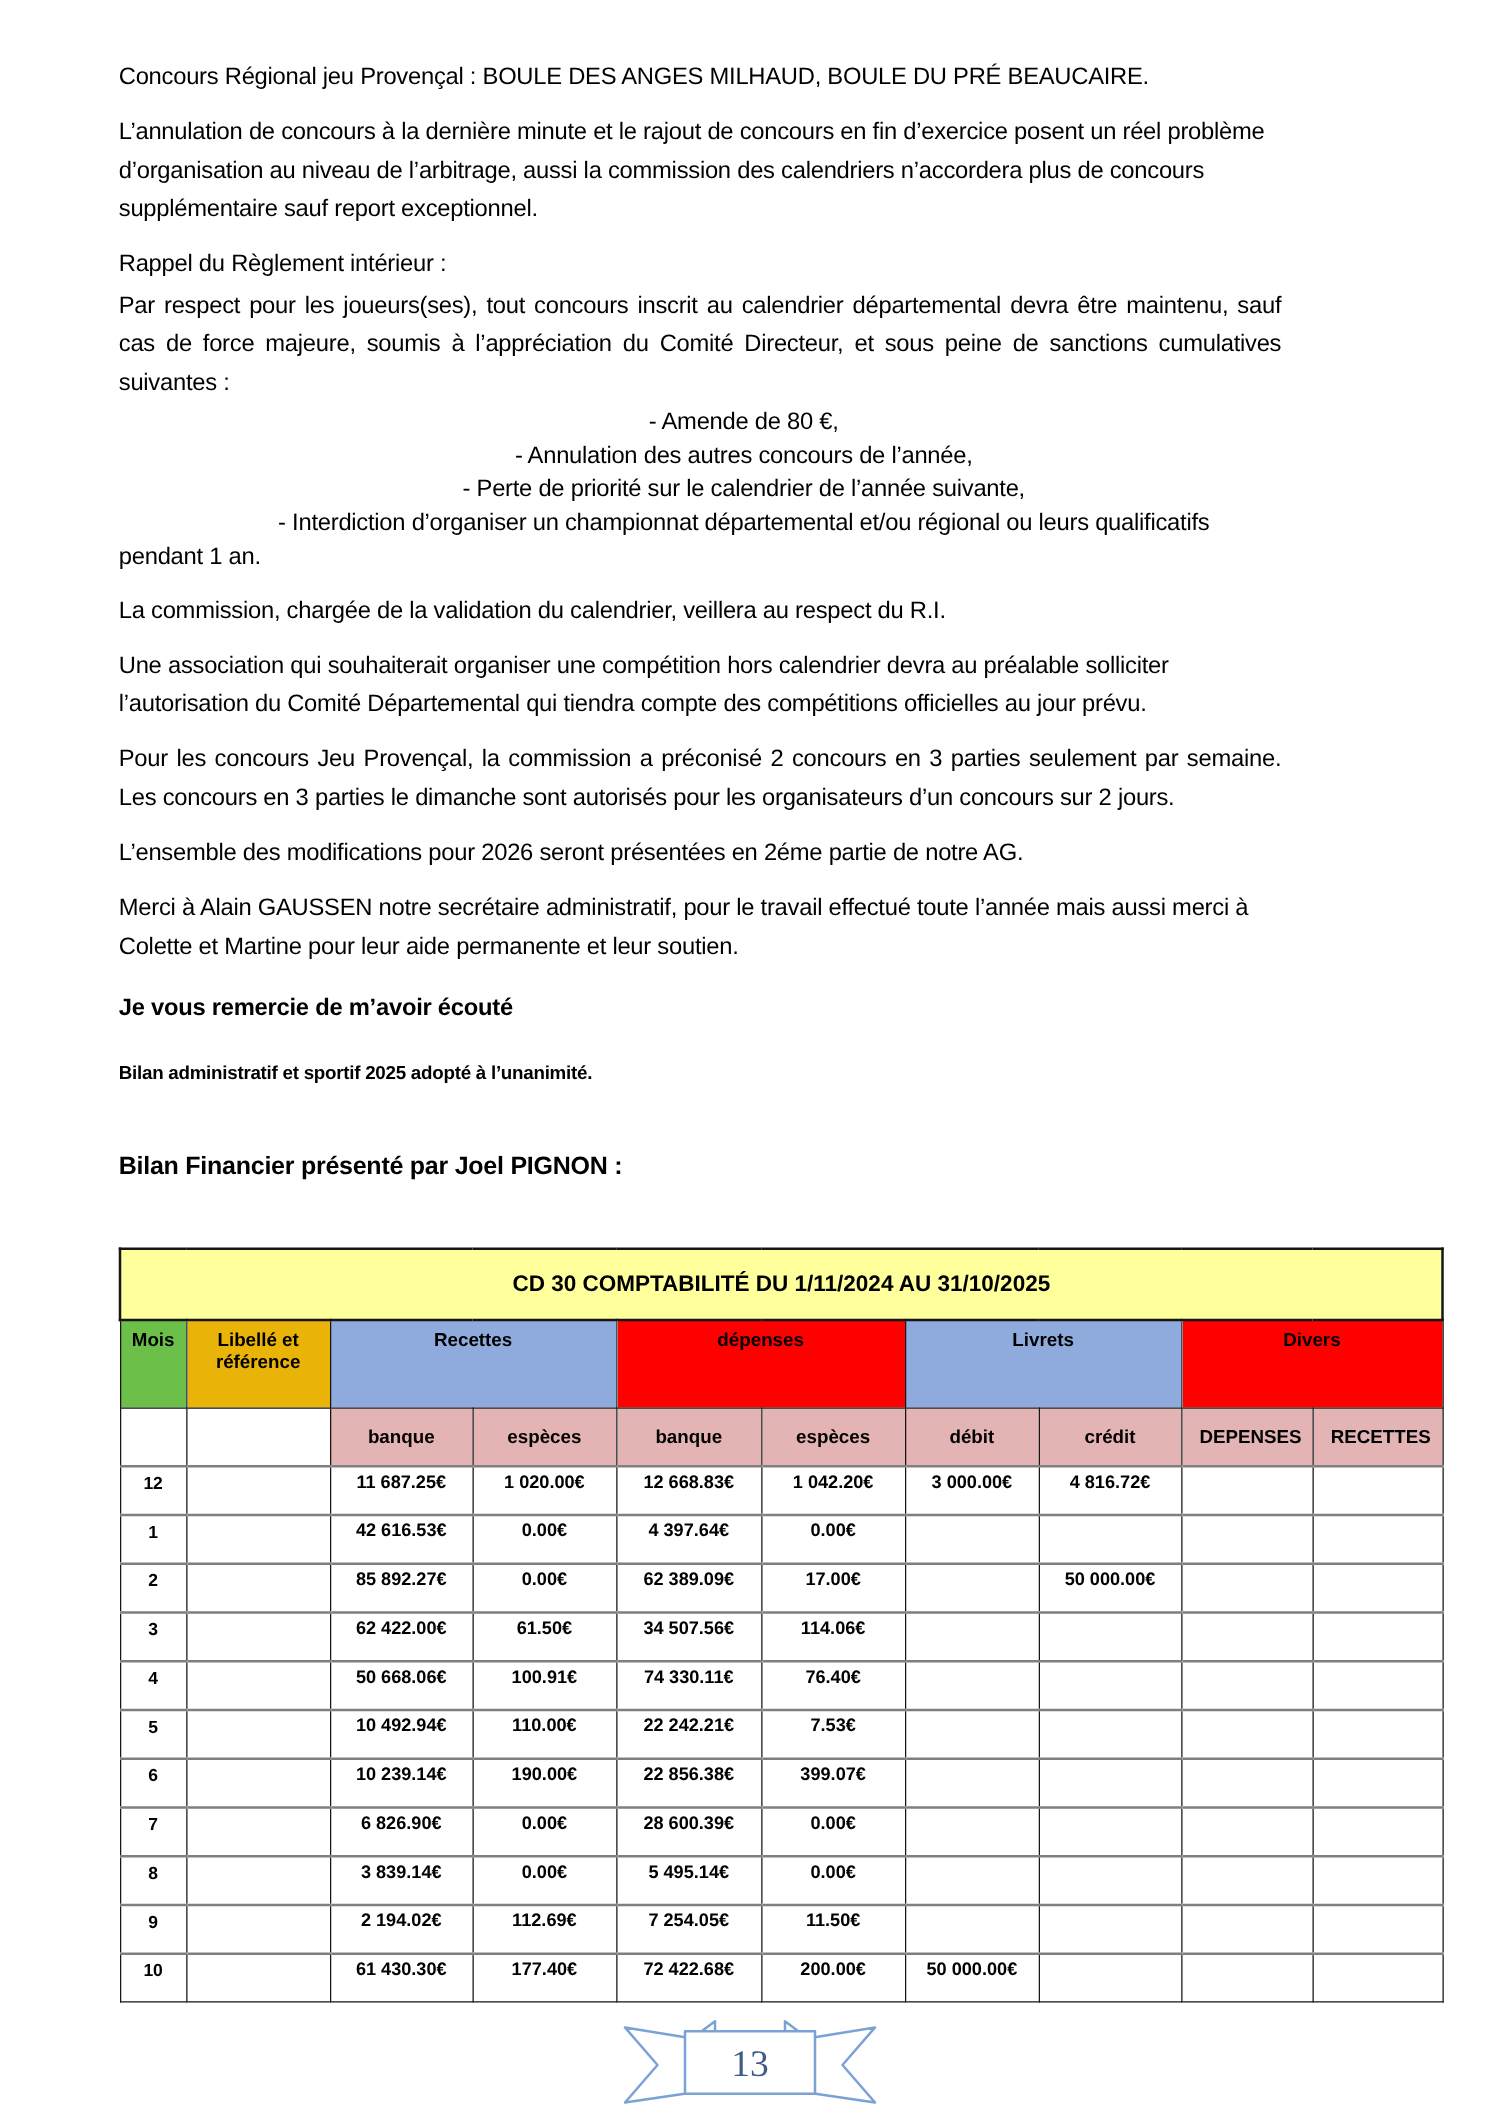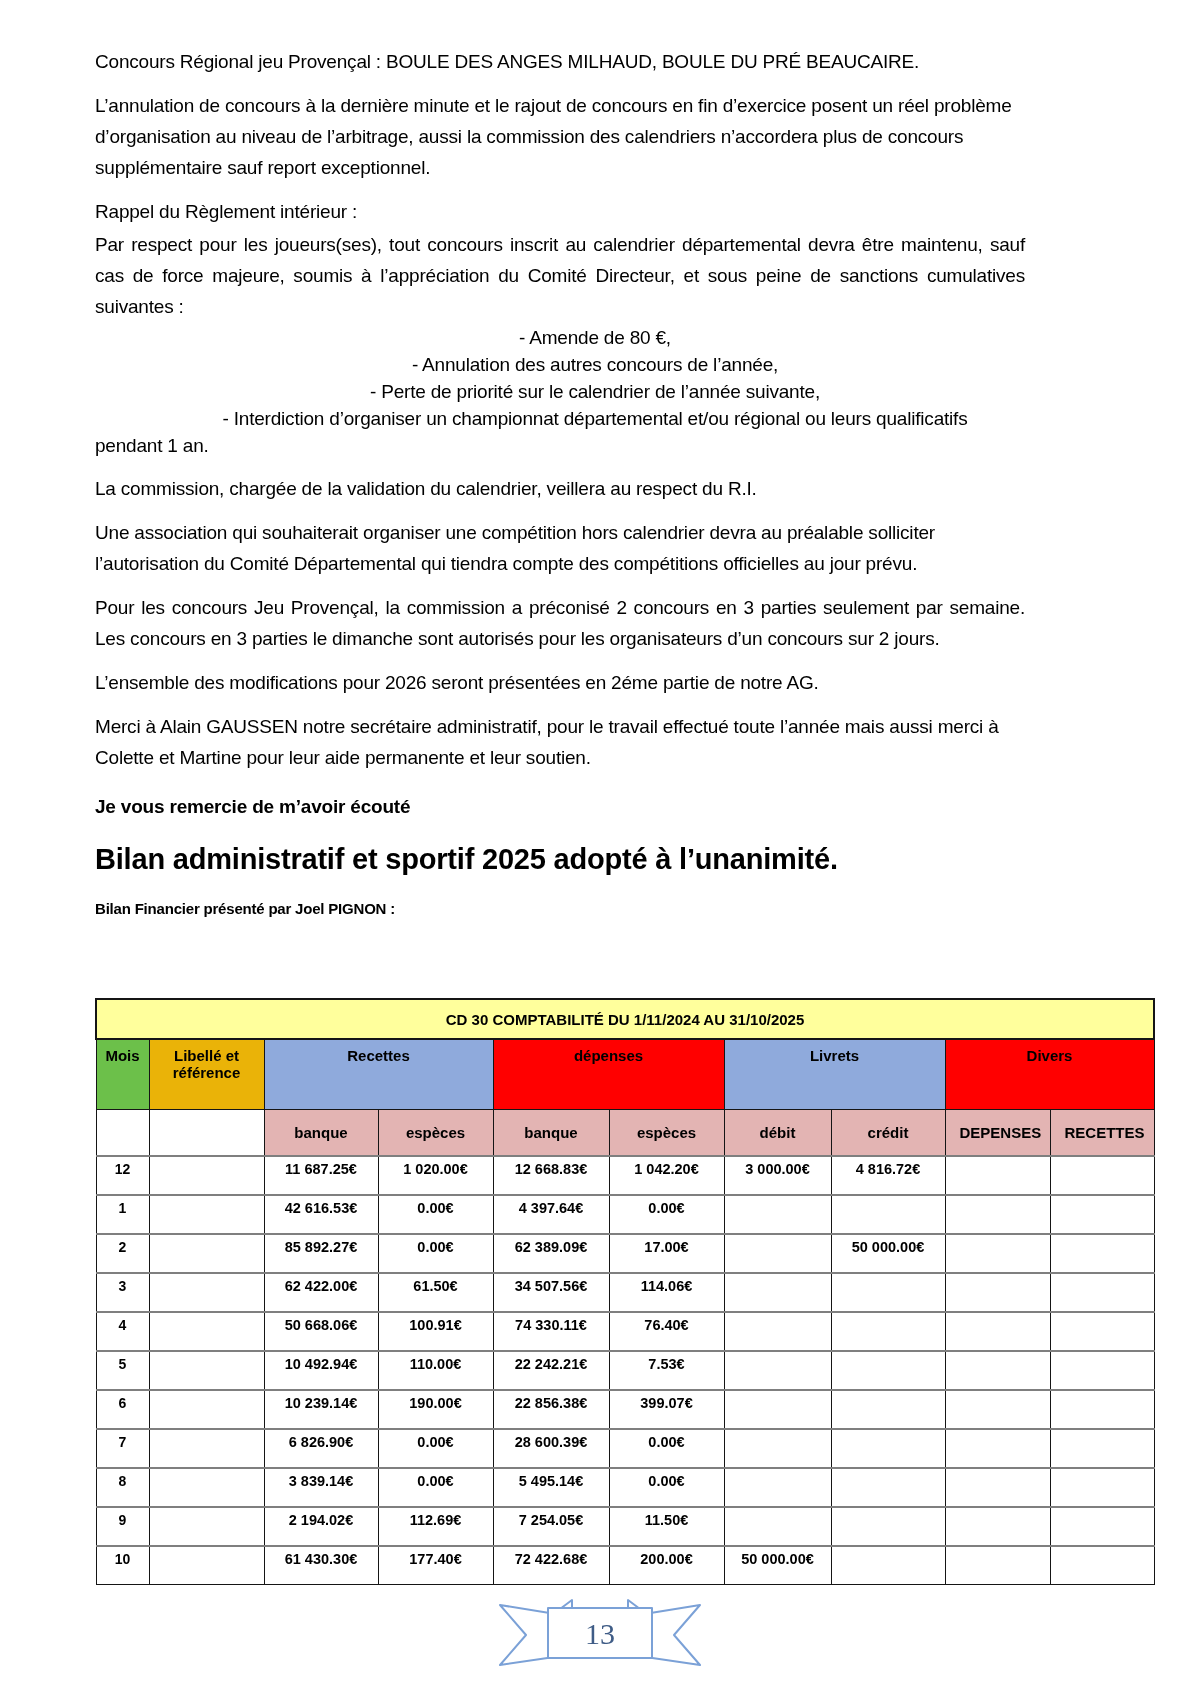--- a/index.html
+++ b/index.html
@@ -9,29 +9,29 @@
   }
   .page{position:relative;width:1200px;height:1697px;box-sizing:border-box;padding:46px 0 0 95px;}
   .text-block{width:930px;height:952px;font-size:19px;line-height:31px;letter-spacing:-0.2px;}
   .para{margin:0 0 13px 0;}
   .para.tight{margin-bottom:2px;}
   .para.just{text-align:justify;}
   .sanctions{margin:2px 0 0 0;text-align:center;}
   .sanction-item{padding-left:70px;line-height:27px;white-space:nowrap;}
   .cont-line{line-height:27px;margin:0 0 14px 0;}
   .bold-para{font-weight:bold;margin:18px 0 0 0;}
-  .h-admin{font-weight:bold;font-size:29px;line-height:34px;margin:20px 0 0 0;letter-spacing:-0.2px;}
-  .h-fin{font-weight:bold;font-size:15px;line-height:34px;margin:16px 0 0 0;letter-spacing:-0.2px;}
+  .h-admin{font-weight:bold;font-size:15px;line-height:34px;margin:20px 0 0 0;letter-spacing:-0.2px;}
+  .h-fin{font-weight:bold;font-size:20px;line-height:34px;margin:40px 0 0 0;letter-spacing:-0.2px;}
 
   
   table.compta{border-collapse:collapse;table-layout:fixed;width:1058px;}
   table.compta th,table.compta td{box-sizing:border-box;overflow:hidden;}
   .title-row th{
-    background:#ffff9c;border:2px solid #151515;font-size:15px;font-weight:bold;
-    height:40px;vertical-align:middle;padding:4px;
+    background:#ffff9c;border:2px solid #151515;font-size:18px;font-weight:bold;
+    height:40px;vertical-align:middle;padding:17px;
   }
   .group-row th{
     border:1.5px solid #151515;font-size:15px;font-weight:bold;height:70px;
     vertical-align:top;padding-top:7px;text-align:center;
   }
   .sub-row th{
     border:1.5px solid #151515;font-size:15px;font-weight:bold;height:33px;
     vertical-align:middle;text-align:center;padding:14px;
   }
   .bg-green{background:#6cc04a;}

